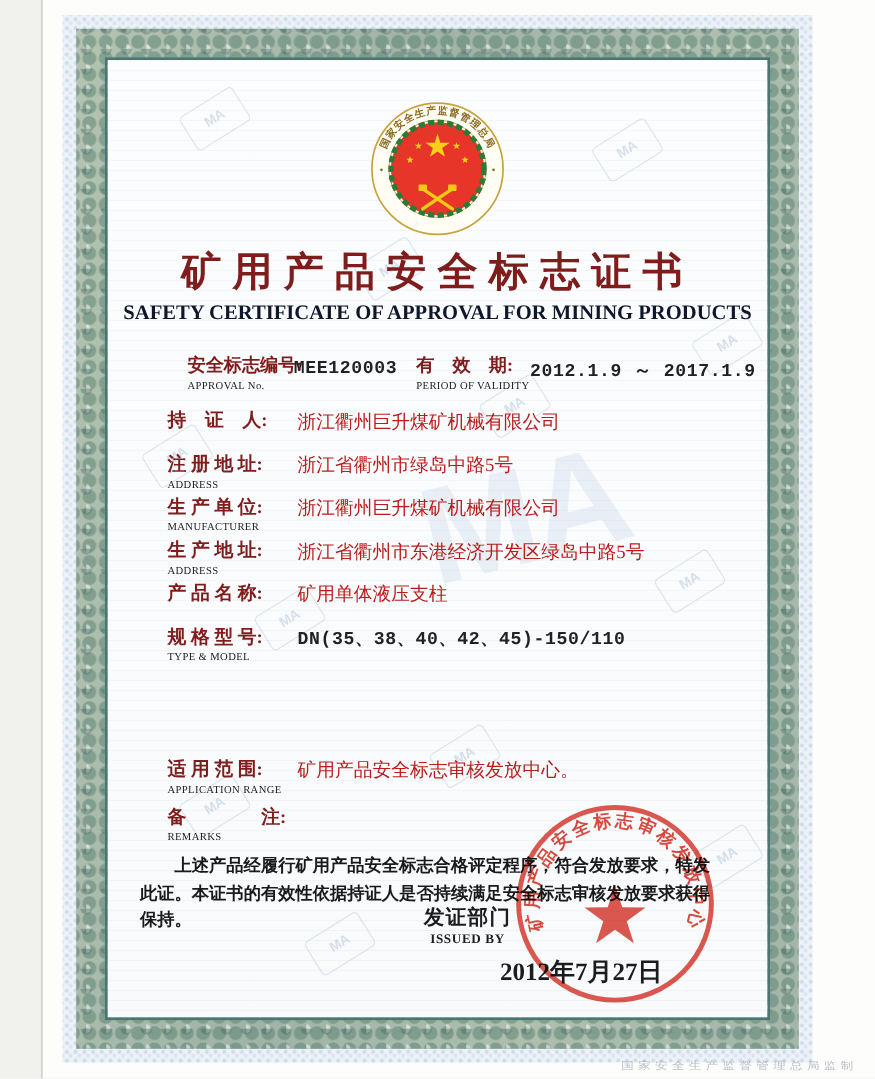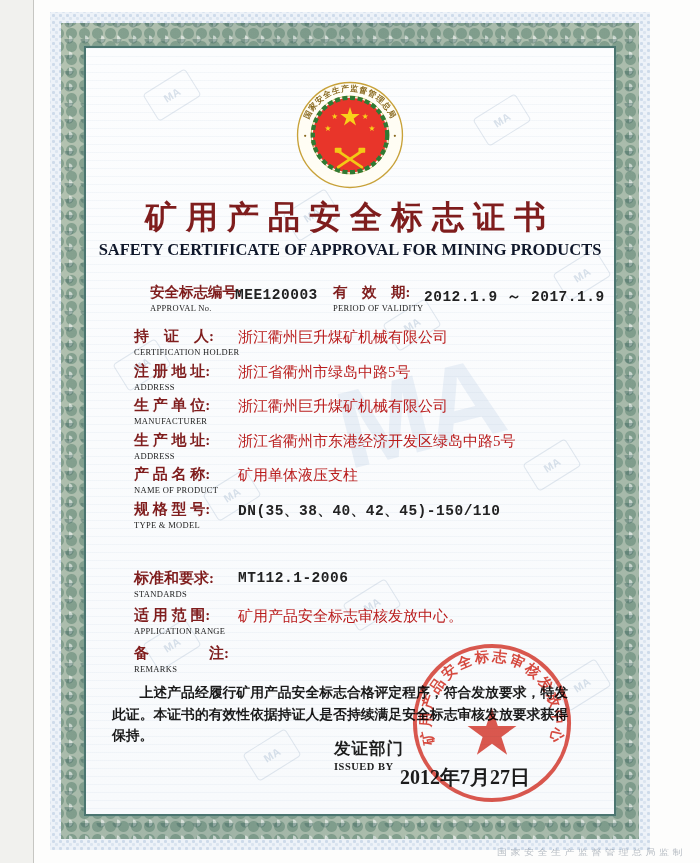--- a/index.html
+++ b/index.html
@@ -47,21 +47,21 @@
   .approval-value{position:absolute;left:235px;top:287px;}
   .validity-label{position:absolute;left:333px;top:283px;}
   .validity-label .cn-label{font-size:14.5px;}
   .validity-value{position:absolute;left:424px;top:287px;}
   .row{position:absolute;left:134px;width:470px;height:30px;}
   .row .val{position:absolute;left:104px;top:1px;}
   .r0{top:327px}.r1{top:362px}.r2{top:396px}.r3{top:431px}.r4{top:465px}.r5{top:500px}
   .r6{top:569px}.r7{top:606px}.r8{top:644px}
   .statement{position:absolute;left:112px;top:682px;width:456px;font-size:13.8px;font-weight:600;
              line-height:21.5px;text-align:justify;text-indent:2em;color:#1a1a1a;}
-  .issued{position:absolute;left:334px;top:738px;width:80px;}
+  .issued{position:absolute;left:334px;top:723px;width:80px;text-align:center;}
   .issued .cn{font-size:16.5px;font-weight:bold;letter-spacing:1px;}
   .issued .en{font-size:10.5px;font-weight:bold;letter-spacing:.5px;margin-top:1px;}
   .issue-date{position:absolute;left:400px;top:764px;font-size:20px;font-weight:700;white-space:nowrap;text-align:center;}
   .seal{position:absolute;left:408px;top:640px;width:168px;height:168px;z-index:3;
         mix-blend-mode:multiply;opacity:.9;}
   .footer-note{position:absolute;left:497px;top:847px;font-size:10px;letter-spacing:3.5px;
         transform:scaleY(.82);transform-origin:left top;color:rgba(100,112,128,.45);white-space:nowrap;z-index:2;}
 </style>
 </head>
 <body>
@@ -156,52 +156,45 @@
     <div class="approval-value mono">MEE120003</div>
 
     <div class="validity-label">
       <div class="cn-label">有　效　期:</div>
       <div class="en-label">PERIOD OF VALIDITY</div>
     </div>
     <div class="validity-value mono">2012.1.9 ～ 2017.1.9</div>
 
     <div class="row r0">
       <div class="cn-label">持　证　人:</div>
-      <div class="en-label">CERTIFICATION HOLDER</div>
       <div class="val cjk-value">浙江衢州巨升煤矿机械有限公司</div>
     </div>
     <div class="row r1">
       <div class="cn-label">注 册 地 址:</div>
       <div class="en-label">ADDRESS</div>
       <div class="val cjk-value">浙江省衢州市绿岛中路5号</div>
     </div>
     <div class="row r2">
       <div class="cn-label">生 产 单 位:</div>
       <div class="en-label">MANUFACTURER</div>
       <div class="val cjk-value">浙江衢州巨升煤矿机械有限公司</div>
     </div>
     <div class="row r3">
       <div class="cn-label">生 产 地 址:</div>
       <div class="en-label">ADDRESS</div>
       <div class="val cjk-value">浙江省衢州市东港经济开发区绿岛中路5号</div>
     </div>
     <div class="row r4">
       <div class="cn-label">产 品 名 称:</div>
-      <div class="en-label">NAME OF PRODUCT</div>
       <div class="val cjk-value">矿用单体液压支柱</div>
     </div>
     <div class="row r5">
       <div class="cn-label">规 格 型 号:</div>
       <div class="en-label">TYPE &amp; MODEL</div>
       <div class="val mono">DN(35、38、40、42、45)-150/110</div>
-    </div>
-    <div class="row r6">
-      <div class="cn-label">标准和要求:</div>
-      <div class="en-label">STANDARDS</div>
-      <div class="val mono">MT112.1-2006</div>
     </div>
     <div class="row r7">
       <div class="cn-label">适 用 范 围:</div>
       <div class="en-label">APPLICATION RANGE</div>
       <div class="val cjk-value">矿用产品安全标志审核发放中心。</div>
     </div>
     <div class="row r8">
       <div class="cn-label">备　　　　注:</div>
       <div class="en-label">REMARKS</div>
     </div>

